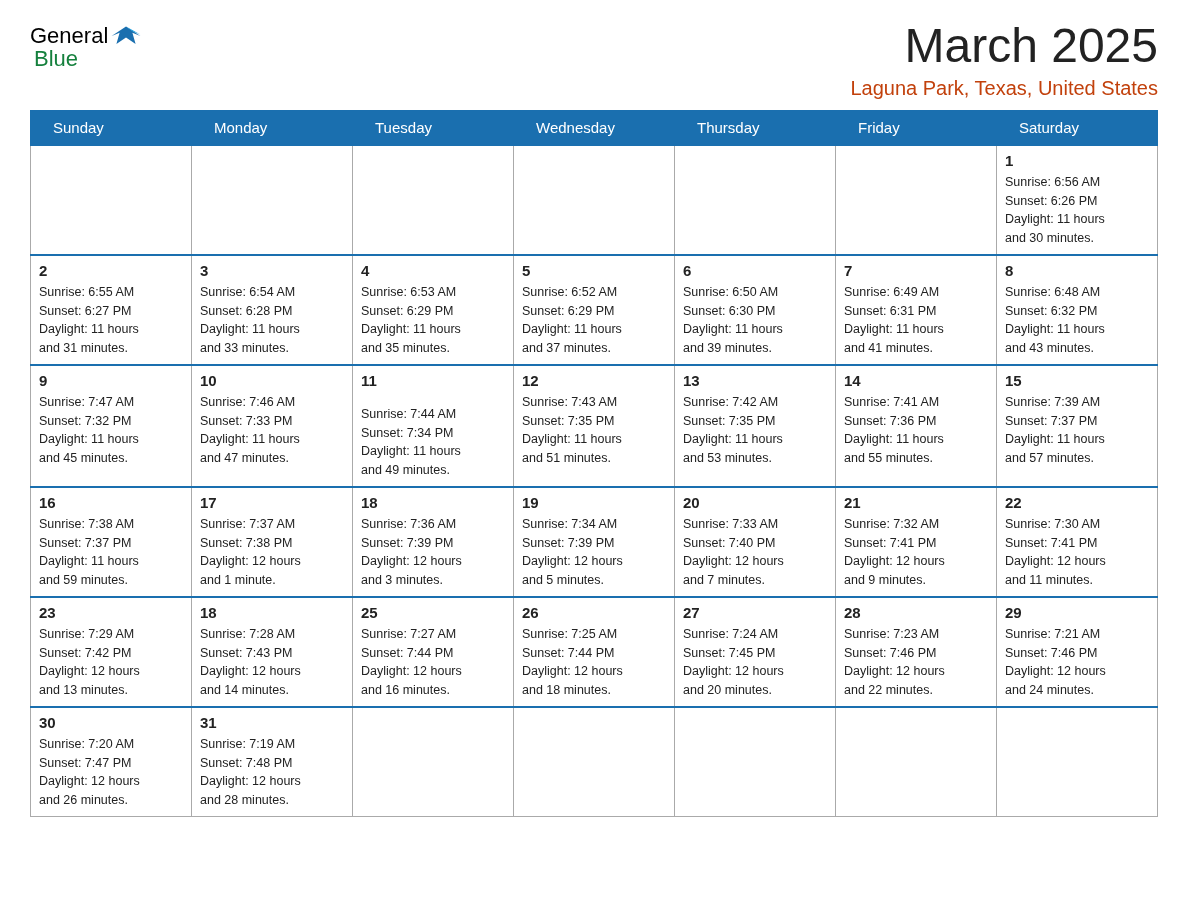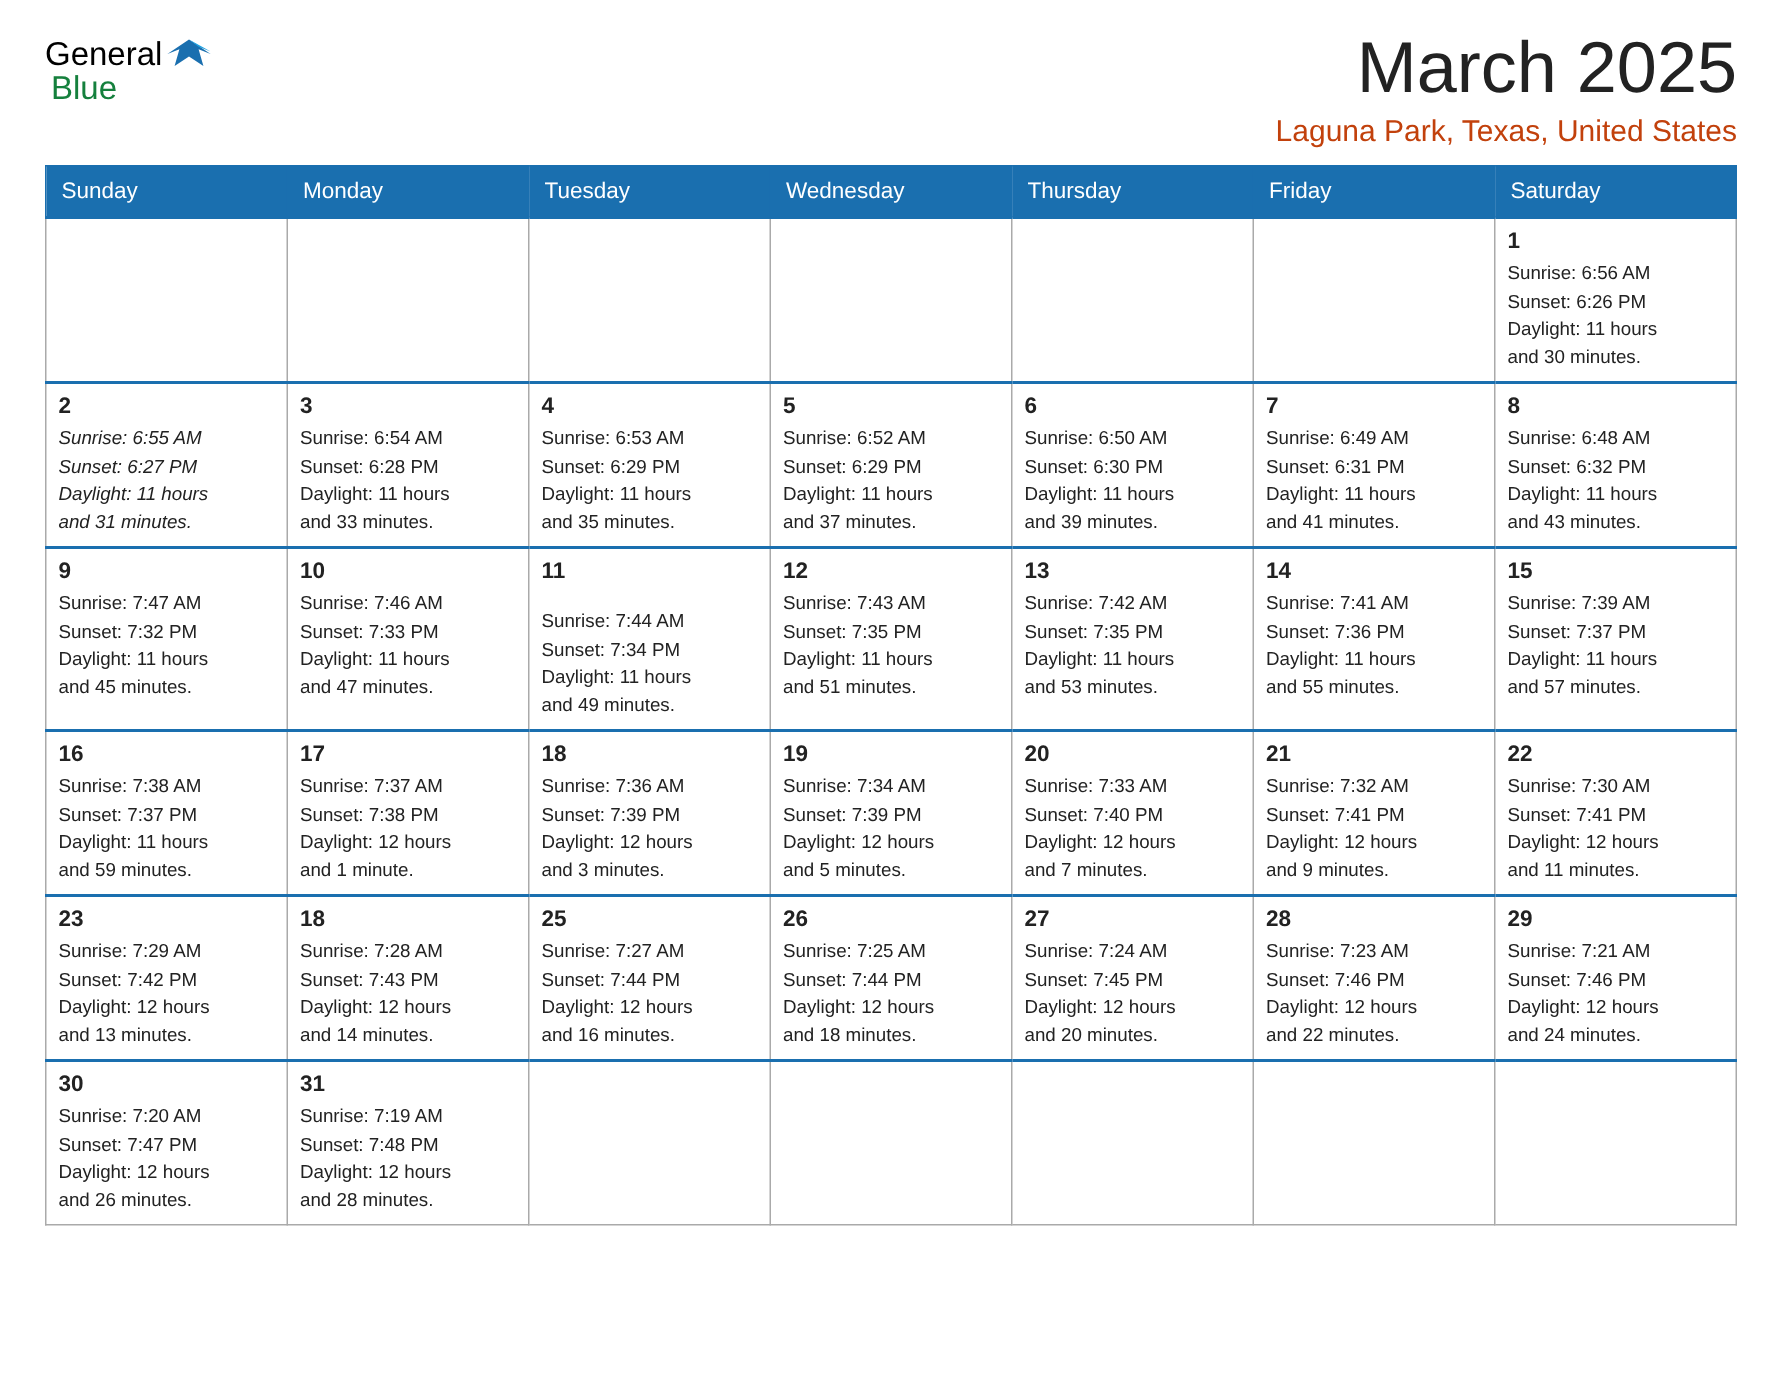--- a/index.html
+++ b/index.html
@@ -48,21 +48,21 @@
     .calendar {
       width: 100%;
       border-collapse: collapse;
       margin-top: 10px;
     }
     .calendar thead th {
       background-color: #1a6faf;
       color: #fff;
       font-size: 15px;
       font-weight: normal;
-      padding: 8px 10px;
+      padding: 8px 22px;
       text-align: left;
       border: 1px solid #1a6faf;
     }
     .calendar tbody td {
       vertical-align: top;
       border: 1px solid #aaa;
       border-top: 2px solid #1a6faf;
       padding: 6px 8px;
       width: 14.28%;
       min-height: 100px;
@@ -134,21 +134,21 @@
           <span class="day-number">1</span>
           <div class="day-info" style="white-space: pre-line;">Sunrise: 6:56 AM
 Sunset: 6:26 PM
 Daylight: 11 hours
 and 30 minutes.</div>
         </td>
       </tr>
       <tr>
         <td>
           <span class="day-number">2</span>
-          <div class="day-info" style="white-space: pre-line; font-style: italic;">Sunrise: 6:55 AM
+          <div class="day-info" style="white-space: pre-line;">Sunrise: 6:55 AM
 Sunset: 6:27 PM
 Daylight: 11 hours
 and 31 minutes.</div>
         </td>
         <td>
           <span class="day-number">3</span>
           <div class="day-info" style="white-space: pre-line;">Sunrise: 6:54 AM
 Sunset: 6:28 PM
 Daylight: 11 hours
 and 33 minutes.</div>

